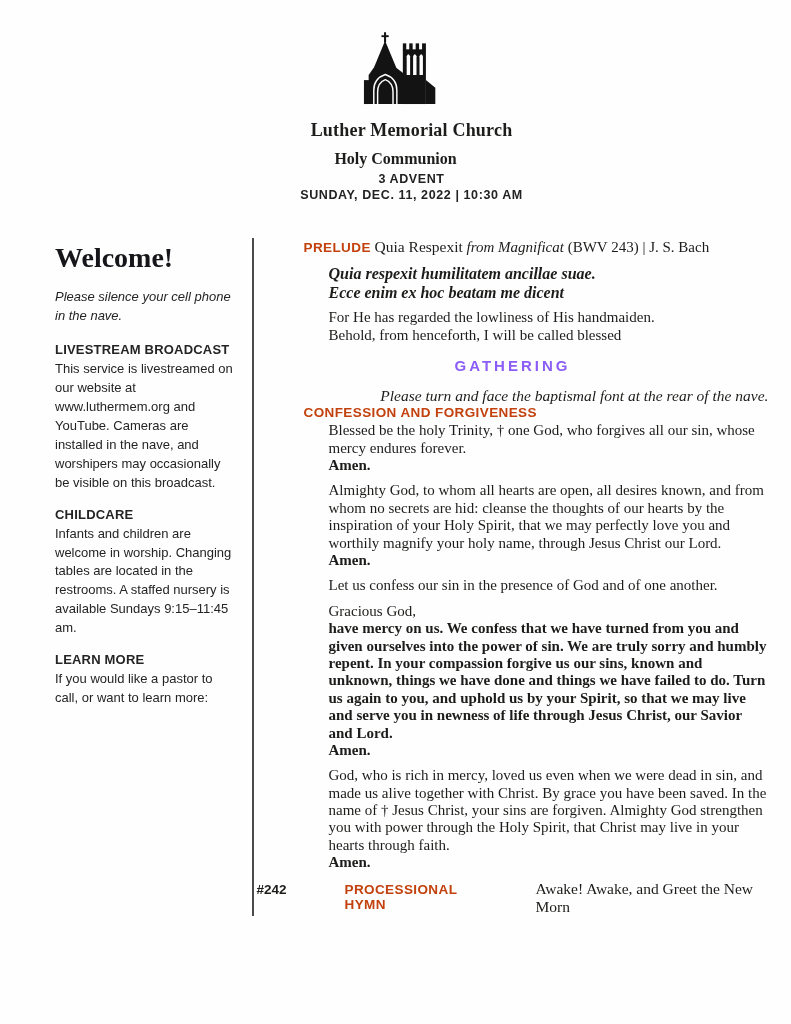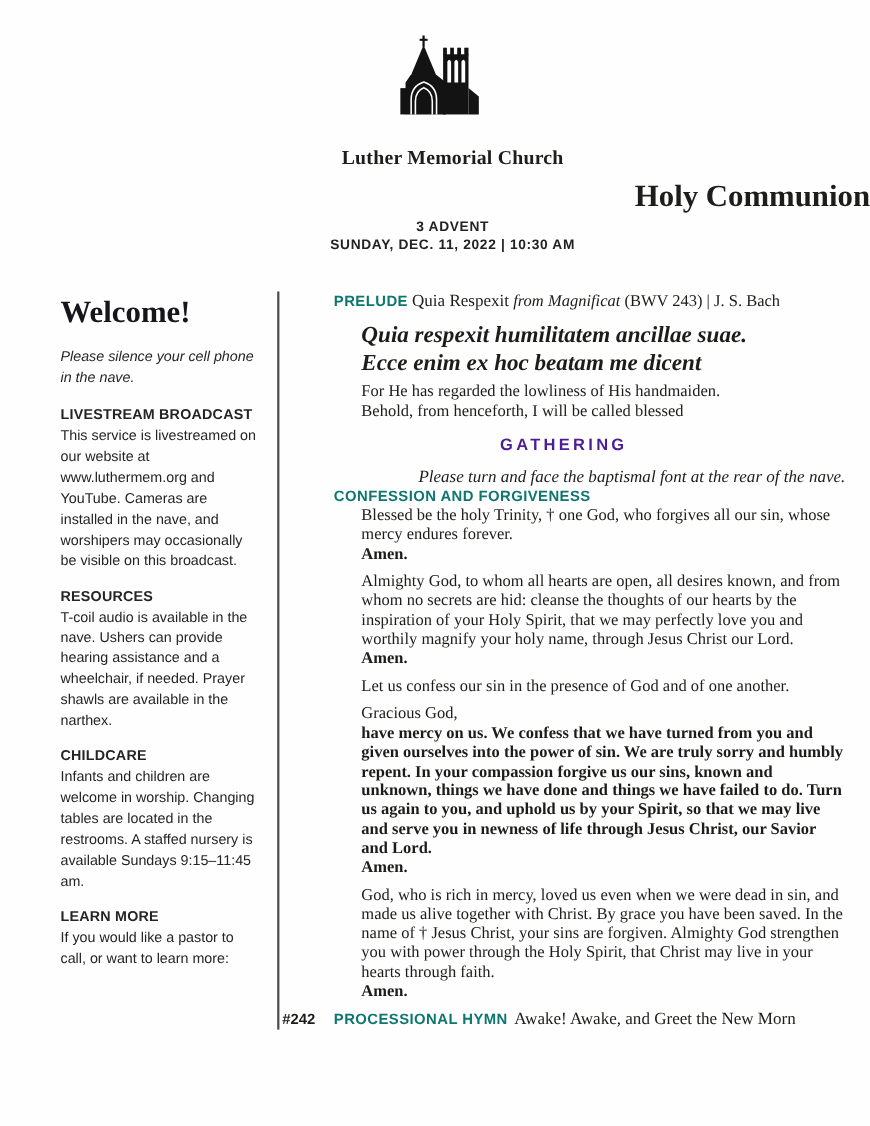--- a/index.html
+++ b/index.html
@@ -13,30 +13,29 @@
     color: #1d1d1b;
     overflow: hidden;
   }
   
   .header { text-align: center; padding-top: 30px; }
   .church-icon-wrap { display: inline-block; height: 78px; }
   .church-name {
     font-family: "Liberation Serif", serif;
     font-weight: 700;
     font-size: 18px;
-    margin-top: 20px;
+    margin-top: 8px;
     letter-spacing: 0.2px;
     padding-left: 32px;
   }
   .service-title {
     font-family: "Liberation Serif", serif;
     font-weight: 700;
-    font-size: 28px;
+    font-size: 16px;
     margin-top: 9px;
-    text-align: right;
   }
   .season-line, .date-line {
     font-family: "Liberation Sans", sans-serif;
     font-weight: 700;
     font-size: 12.5px;
     letter-spacing: 0.6px;
     margin-top: 4px;
     color: #222;
     padding-left: 32px;
   }
@@ -84,42 +83,42 @@
     line-height: 1.16;
     color: #1c1c1a;
   }
   .lbl-indent { padding-left: 47px; }
   .txt-indent { padding-left: 72px; }
   .sans-label {
     font-family: "Liberation Sans", sans-serif;
     font-weight: 700;
     font-size: 13.5px;
     letter-spacing: 0.4px;
-    color: #0f766e;
+    color: #c2410c;
   }
   .prelude-line { margin-bottom: 9px; }
   .prelude-line .piece { font-size: 15.5px; }
   .stanza { margin-bottom: 7px; }
-  .stanza.latin { font-style: italic; font-weight: 700; font-size: 21px; }
+  .stanza.latin { font-style: italic; font-weight: 700; font-size: 16px; }
   .gathering-heading {
     text-align: center;
     font-family: "Liberation Sans", sans-serif;
     font-weight: 700;
     font-size: 15px;
     letter-spacing: 3px;
     margin: 13px 0 12px 0;
-    color: #4c1d95;
+    color: #8b5cf6;
   }
   .rubric { font-style: italic; font-size: 15.5px; text-align: right; }
   .confession-heading { margin-bottom: 2px; }
   .para { margin-bottom: 8px; }
   .response { display: block; font-weight: 700; }
   .prayer-bold { display: block; font-weight: 700; }
   .rubric-cross { margin-top: 15px; }
-  .hymn-row { display: flex; align-items: baseline; }
+  .hymn-row { display: flex; align-items: baseline; gap: 41px; }
   .hymn-number {
     width: 47px;
     flex: 0 0 47px;
     font-family: "Liberation Sans", sans-serif;
     font-weight: 700;
     font-size: 13.5px;
   }
   .hymn-title { font-size: 15.5px; margin-left: 6px; }
 </style>
 </head>
@@ -174,24 +173,20 @@
     <div class="sidebar">
       <div class="welcome-title">Welcome!</div>
       <div class="silence-note">Please silence your cell phone in the nave.</div>
 
       <div class="sb-section">
         <div class="sb-heading">LIVESTREAM BROADCAST</div>
         <div class="sb-body">This service is livestreamed on our website at www.luthermem.org and YouTube. Cameras are installed in the nave, and worshipers may occasionally be visible on this broadcast.</div>
       </div>
 
 
-      <div class="sb-section">
-        <div class="sb-heading">RESOURCES</div>
-        <div class="sb-body">T-coil audio is available in the nave. Ushers can provide hearing assistance and a wheelchair, if needed. Prayer shawls are available in the narthex.</div>
-      </div>
 
       <div class="sb-section">
         <div class="sb-heading">CHILDCARE</div>
         <div class="sb-body">Infants and children are welcome in worship. Changing tables are located in the restrooms. A staffed nursery is available Sundays 9:15–11:45 am.</div>
       </div>
 
       <div class="sb-section">
         <div class="sb-heading">LEARN MORE</div>
         <div class="sb-body">If you would like a pastor to call, or want to learn more:</div>
 

